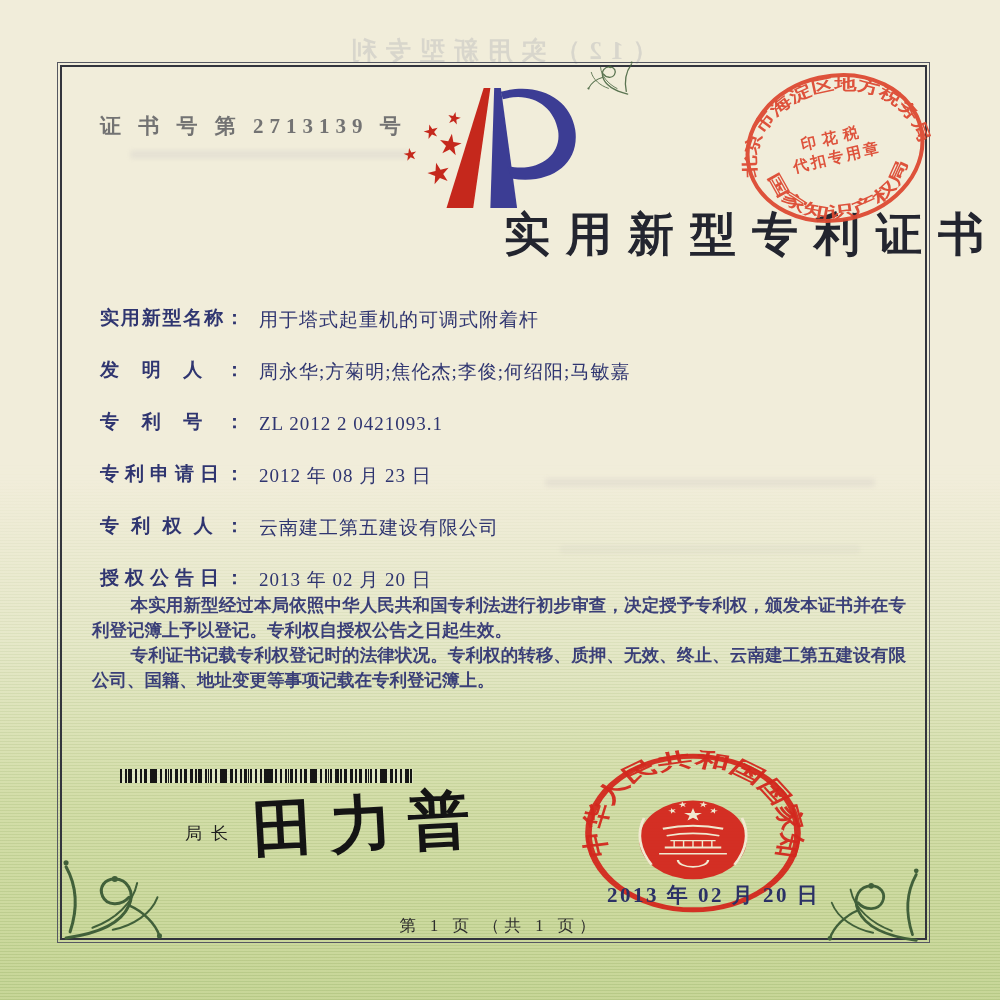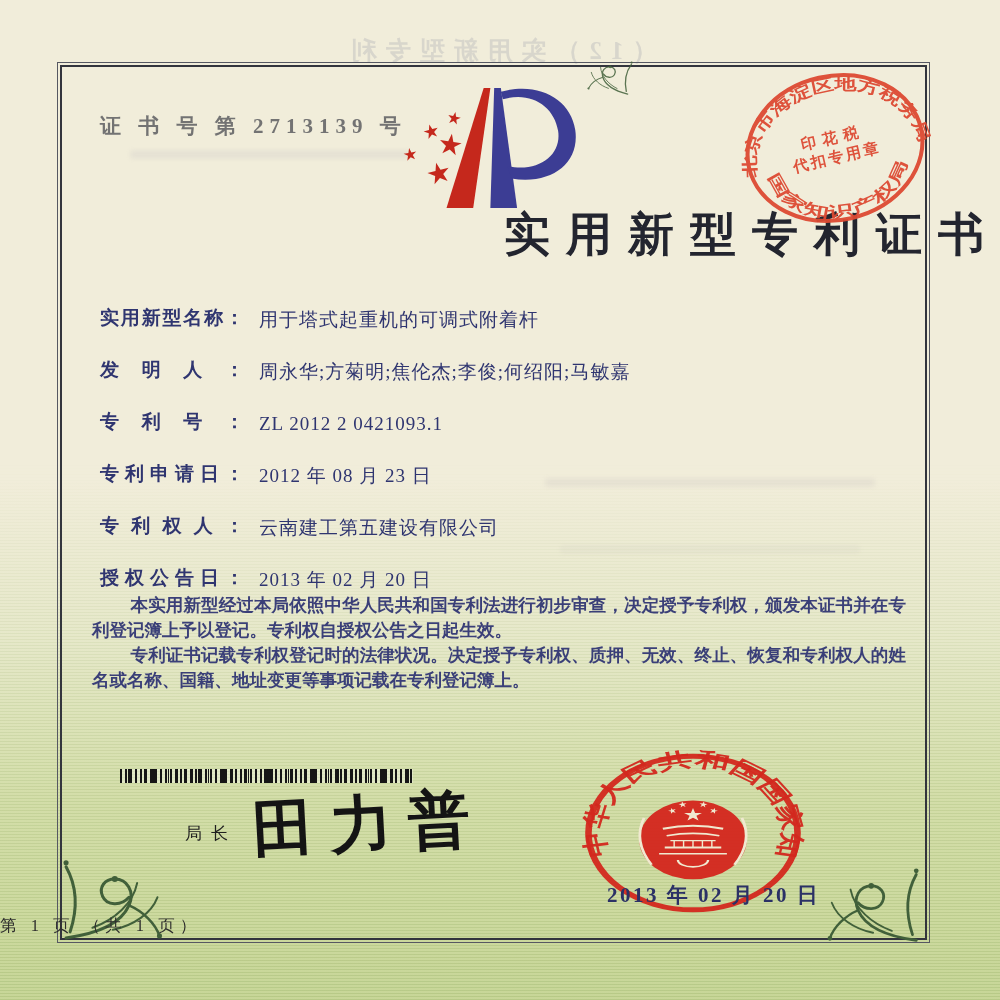--- a/index.html
+++ b/index.html
@@ -87,21 +87,21 @@
   .seal-date{
     position:absolute;left:607px;top:881px;z-index:5;
     font-size:21px;font-weight:600;letter-spacing:2.5px;color:#2b3166;
   }
   .tax-stamp{
     position:absolute;left:736px;top:62px;width:198px;height:172px;z-index:4;
     transform:rotate(-13deg);opacity:.95;
   }
   
   .footer{
-    position:absolute;left:0;right:0;top:915px;z-index:3;text-align:left;
+    position:absolute;left:0;right:0;top:915px;z-index:3;text-align:center;
     font-size:16.5px;letter-spacing:5px;color:#2d2d2d;
   }
   
   .flourish{position:absolute;z-index:2;}
   .fl-bl{left:62px;top:810px;width:132px;height:132px;}
   .fl-br{left:798px;top:822px;width:122px;height:122px;transform:scaleX(-1);}
   .fl-top{left:545px;top:36px;width:104px;height:70px;transform:rotate(187deg) scaleY(-1);opacity:.85;}
   .defs-holder{position:absolute;width:0;height:0;overflow:hidden;}
 </style>
 </head>
@@ -174,21 +174,21 @@
   <div class="field-row">
     <span class="field-label">专利权人：</span><span class="field-value">云南建工第五建设有限公司</span>
   </div>
   <div class="field-row">
     <span class="field-label">授权公告日：</span><span class="field-value">2013 年 02 月 20 日</span>
   </div>
 </div>
 
 <div class="body-text">
   <p>本实用新型经过本局依照中华人民共和国专利法进行初步审查，决定授予专利权，颁发本证书并在专利登记簿上予以登记。专利权自授权公告之日起生效。</p>
-  <p>专利证书记载专利权登记时的法律状况。决定授予专利权、质押、无效、终止、恢复和专利权人的姓名或名称、国籍、地址变更等事项记载在专利登记簿上。</p>
+  <p>专利证书记载专利权登记时的法律状况。专利权的转移、质押、无效、终止、云南建工第五建设有限公司、国籍、地址变更等事项记载在专利登记簿上。</p>
 </div>
 
 <div class="barcode"></div>
 
 <div class="director-label">局长</div>
 <div class="signature">田力普</div>
 
 <svg class="seal" viewBox="0 0 240 240" preserveAspectRatio="none">
   <defs>
     <path id="sealArc" d="M31,152 A95,95 0 1 1 209,152" fill="none"></path>

